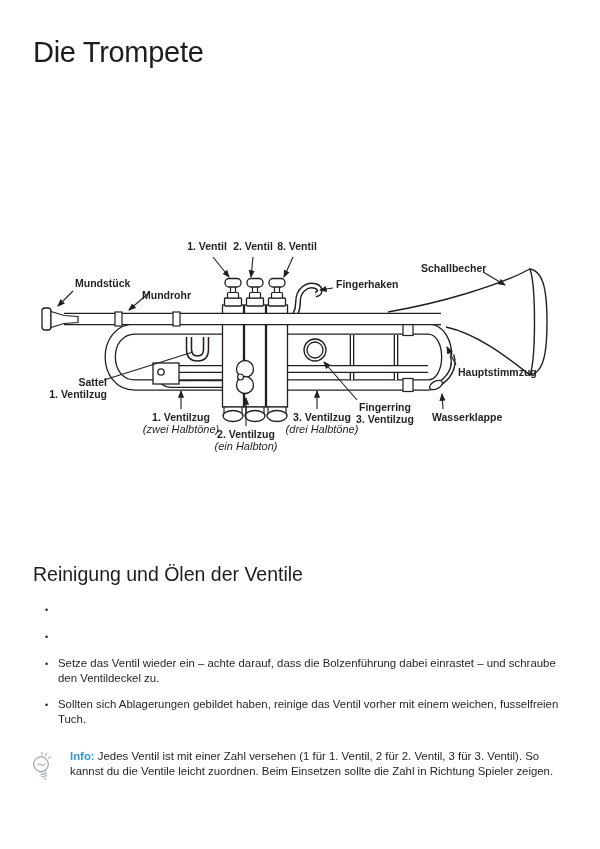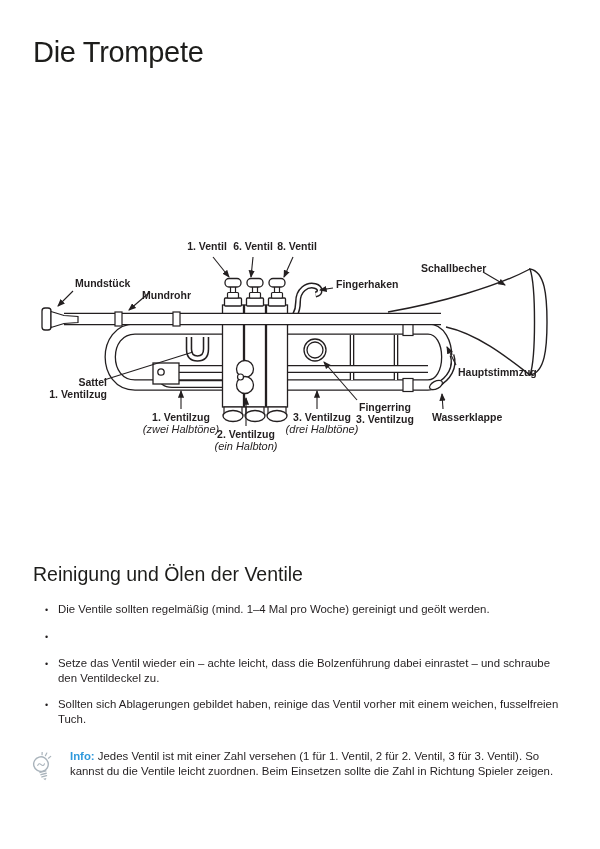--- a/index.html
+++ b/index.html
@@ -126,21 +126,21 @@
         <line x1="443" y1="381" x2="442" y2="366" marker-end="url(#arw)"></line>
         <line x1="357" y1="372" x2="324" y2="334" marker-end="url(#arw)"></line>
         <line x1="181" y1="381" x2="181" y2="363" marker-end="url(#arw)"></line>
         <line x1="246" y1="398" x2="246" y2="370" marker-end="url(#arw)"></line>
         <line x1="317" y1="381" x2="317" y2="363" marker-end="url(#arw)"></line>
         <line x1="104" y1="352" x2="193" y2="324"></line>
       </g>
     </svg>
 
     <div class="dlabel center" style="left:172px;top:213px;width:70px;">1. Ventil</div>
-    <div class="dlabel center" style="left:218px;top:213px;width:70px;">6. Ventil</div>
+    <div class="dlabel center" style="left:218px;top:213px;width:70px;">2. Ventil</div>
     <div class="dlabel center" style="left:262px;top:213px;width:70px;">8. Ventil</div>
     <div class="dlabel" style="left:75px;top:250px;">Mundstück</div>
     <div class="dlabel" style="left:142px;top:262px;">Mundrohr</div>
     <div class="dlabel" style="left:336px;top:251px;">Fingerhaken</div>
     <div class="dlabel" style="left:421px;top:235px;">Schallbecher</div>
     <div class="dlabel right" style="left:40px;top:349px;width:67px;">
       <span>Sattel</span><br>
       <span>1. Ventilzug</span>
     </div>
     <div class="dlabel" style="left:458px;top:339px;">Hauptstimmzug</div>
@@ -161,28 +161,27 @@
       <span>3. Ventilzug</span>
     </div>
     <div class="dlabel" style="left:432px;top:384px;">Wasserklappe</div>
   </div>
 
   <div class="h2">Reinigung und Ölen der Ventile</div>
 
   <div class="bullets">
     <div class="bullet-row">
       <span class="bullet-char">•</span>
-      <span>Die Ventile sollten regelmäßig (mind. 1–4 Mal pro Woche) gereinigt und geölt werden.</span>
-    </div>
-    <div class="bullet-row">
-      <span class="bullet-char">•</span>
-    </div>
-    <div class="bullet-row">
-      <span class="bullet-char">•</span>
-      <span>Setze das Ventil wieder ein – achte leicht, dass die Bolzenführung dabei einrastet – und schraube den Ventildeckel zu.</span>
+    </div>
+    <div class="bullet-row">
+      <span class="bullet-char">•</span>
+    </div>
+    <div class="bullet-row">
+      <span class="bullet-char">•</span>
+      <span>Setze das Ventil wieder ein – achte darauf, dass die Bolzenführung dabei einrastet – und schraube den Ventildeckel zu.</span>
     </div>
     <div class="bullet-row">
       <span class="bullet-char">•</span>
       <span>Sollten sich Ablagerungen gebildet haben, reinige das Ventil vorher mit einem weichen, fusselfreien Tuch.</span>
     </div>
   </div>
 
   <div class="infobox">
     <div class="info-icon">
       <svg width="24" height="34" viewBox="0 0 24 34">

